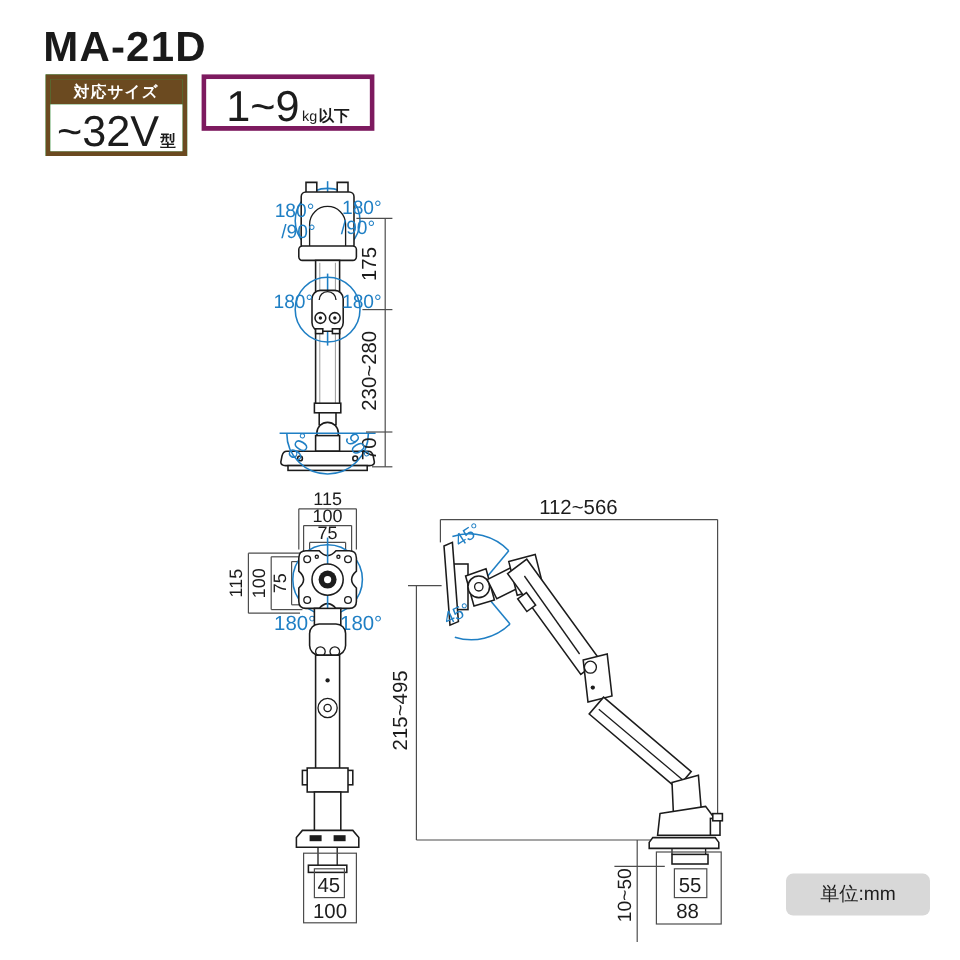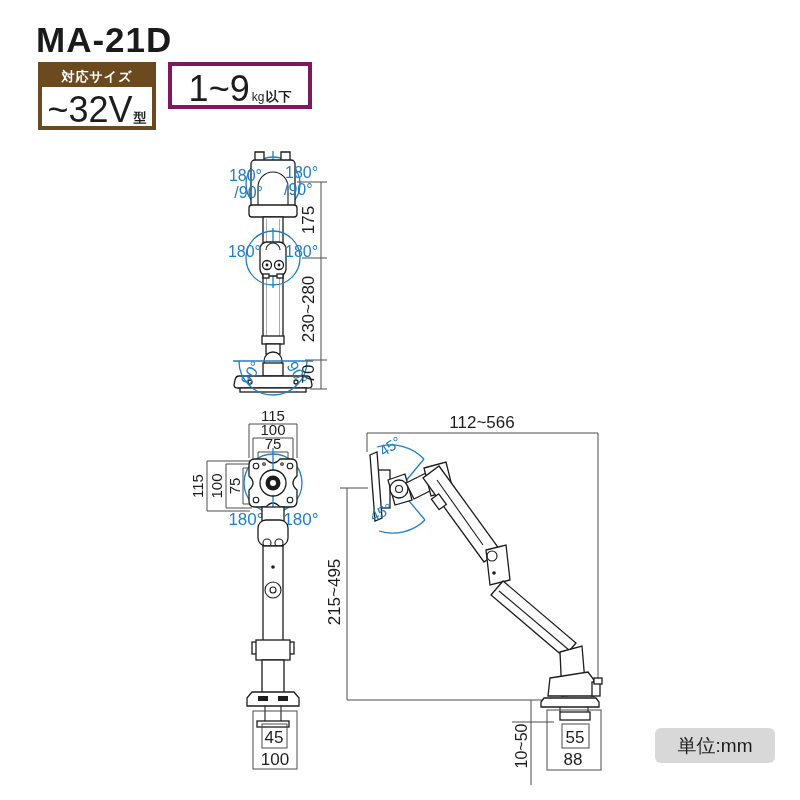--- a/index.html
+++ b/index.html
@@ -10,21 +10,21 @@
   .badge .hd{color:#fff;font-size:13px;font-weight:700;text-align:center;line-height:21px;height:21px;letter-spacing:1px;}
   .badge .bd{display:flex;align-items:baseline;justify-content:center;background:#fff;height:39px;}
   .badge .val{font-size:36px;font-weight:500;line-height:45px;}
   .badge .unit-lg{font-size:12px;font-weight:500;margin-left:2px;}
   .badge .unit-sm{font-size:13px;font-weight:600;margin-left:1px;}
   #badge-size{left:38px;width:118px;border-color:#6b4a20;}
   #badge-size .hd{background:#6b4a20;}
   #badge-weight{left:168px;width:144px;border-color:#7d1a5f;}
   #badge-weight .hd{background:#7d1a5f;}
   #unit-note{position:absolute;left:655px;top:728px;width:120px;height:35px;background:#d8d8d8;
-    border-radius:6px;display:flex;align-items:center;justify-content:center;font-size:19px;color:#1c1c1c;}
+    border-radius:6px;display:flex;align-items:center;justify-content:center;font-size:16px;color:#1c1c1c;}
   svg{position:absolute;left:0;top:0;}
   svg text{font-family:"Liberation Sans","DejaVu Sans",sans-serif;}
   .blk{stroke:#1c1c1c;stroke-width:1.3;fill:#fff;}
   .blkl{stroke:#1c1c1c;stroke-width:1.1;fill:none;}
   .fillb{fill:#1c1c1c;stroke:none;}
   .dimline{stroke:#4d4d4d;stroke-width:1;fill:none;}
   .blue{stroke:#1f7fc4;stroke-width:1.3;fill:none;}
   .btxt{fill:#1f7fc4;font-size:16px;}
   .btxt2{fill:#1f7fc4;font-size:17px;}
   .dtxt{fill:#1c1c1c;font-size:17px;}

